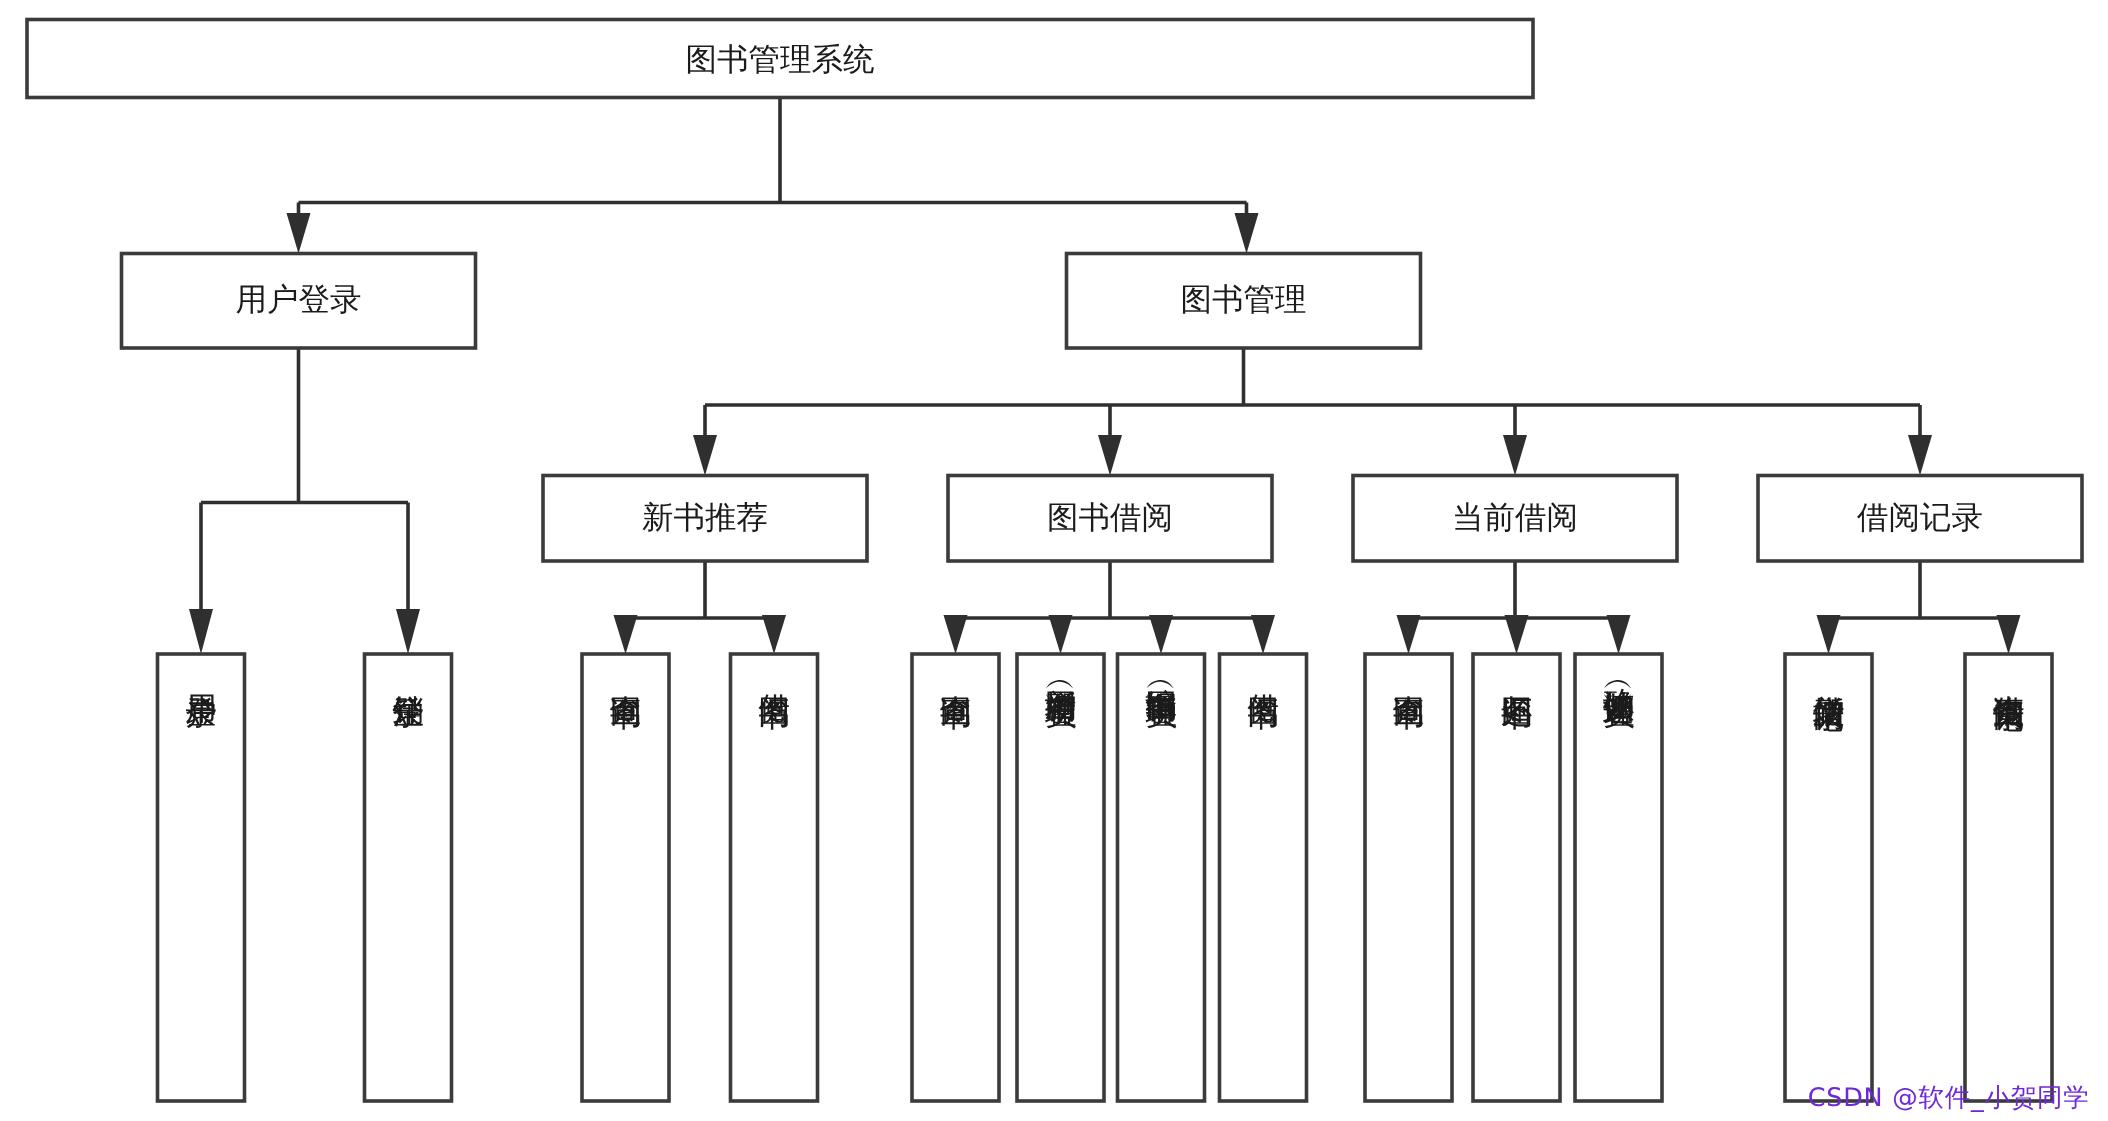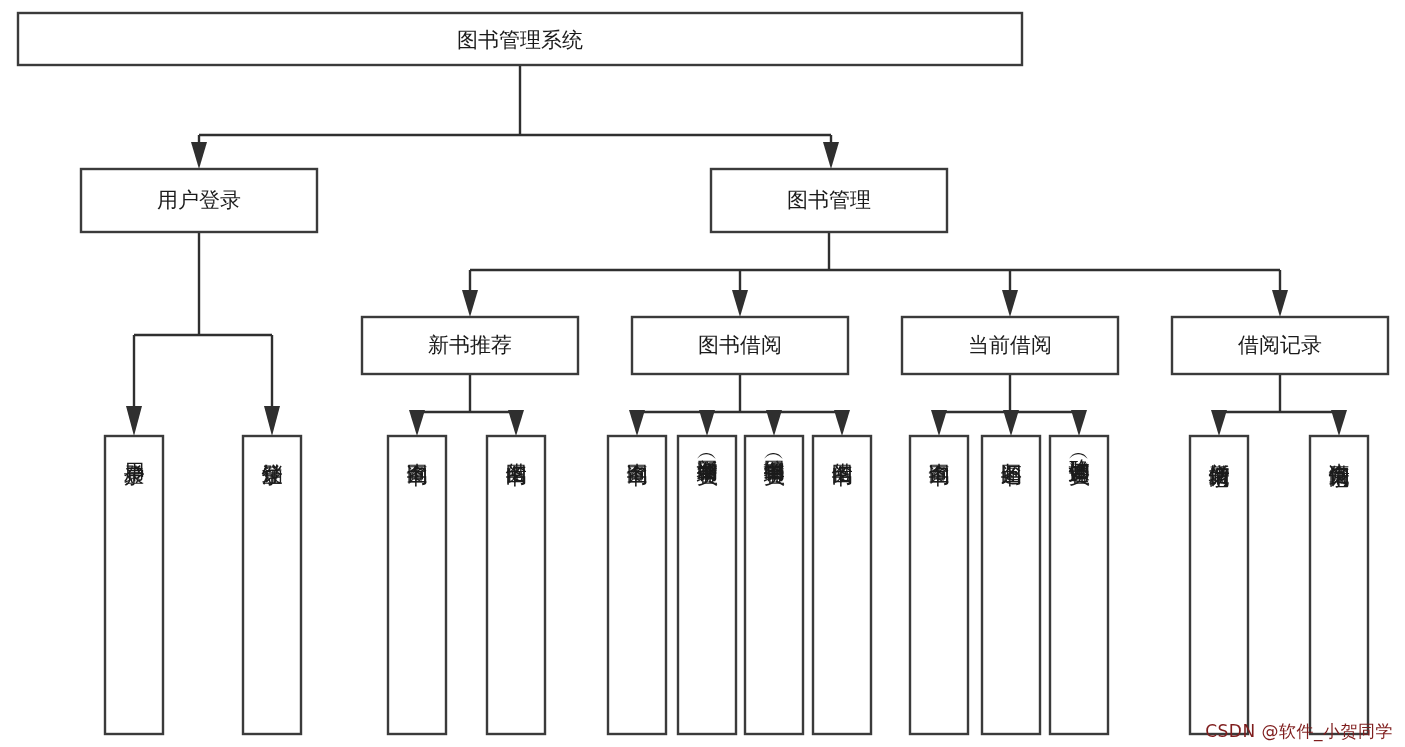--- a/index.html
+++ b/index.html
@@ -64,21 +64,21 @@
     color: #1b1b1b;
     letter-spacing: 1px;
     white-space: nowrap;
   }
   .watermark {
     position: absolute;
     right: 12px;
     bottom: 4px;
     font-family: "DejaVu Sans", "Liberation Sans", sans-serif;
     font-size: 17px;
-    color: #7f1d1d;
+    color: #6d28d9;
     letter-spacing: 0.5px;
     user-select: none;
     pointer-events: none;
   }
 </style>
 </head>
 <body>
 
 <div id="diagram-root">
   <svg class="tree" viewBox="0 0 1405 747" xmlns="http://www.w3.org/2000/svg">

